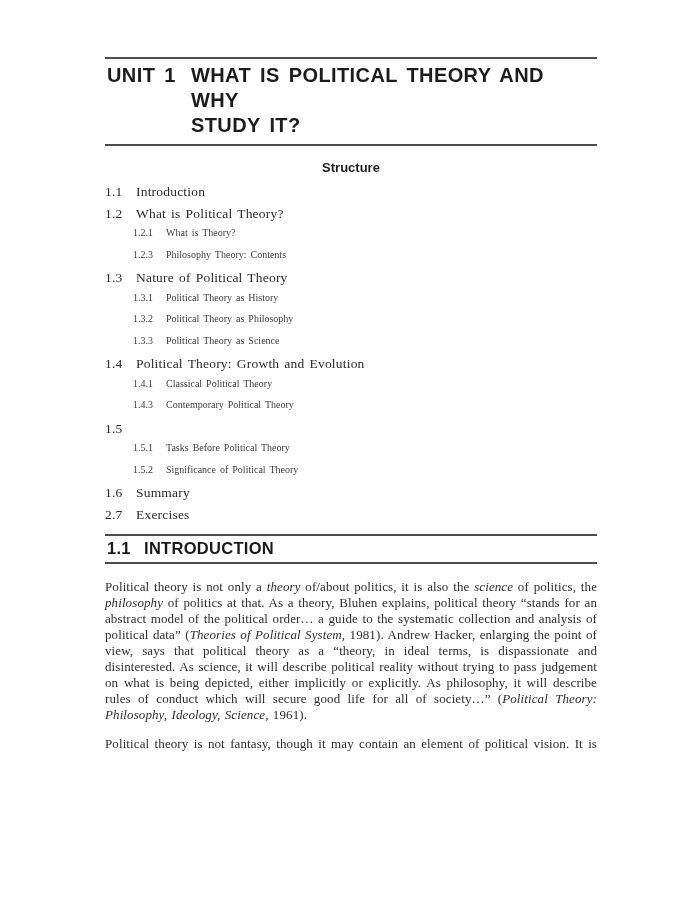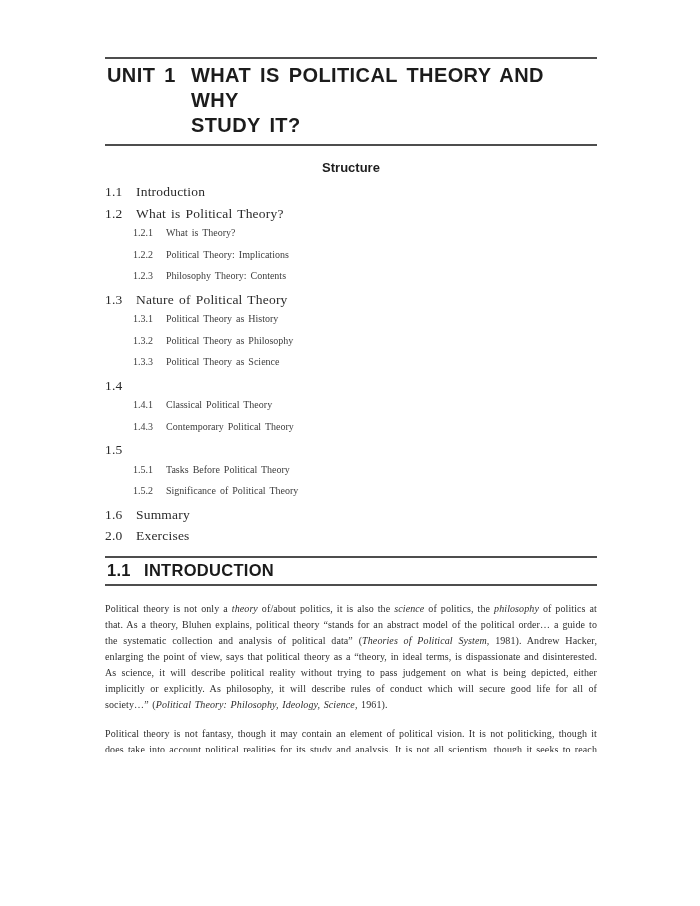--- a/index.html
+++ b/index.html
@@ -72,21 +72,21 @@
     letter-spacing: 0.3px;
     color: #1a1a1a;
     display: flex;
   }
   .section-heading .sec-num { width: 37px; flex: none; }
 
   
   .intro-paragraphs { margin-top: 15px; }
   .body-para {
     margin: 0 0 13px 0;
-    font-size: 10px;
+    font-size: 13px;
     line-height: 16px;
     text-align: justify;
     letter-spacing: 0.1px;
     word-spacing: 1px;
     color: #2e2e2e;
   }
   .body-para .it { font-style: italic; }
 
   
   .page-number {
@@ -123,24 +123,20 @@
         </div>
         <div class="toc-row lvl1">
           <span class="toc-num">1.2</span>
           <span class="toc-label">What is Political Theory?</span>
         </div>
         <div class="toc-row lvl2">
           <span class="toc-num">1.2.1</span>
           <span class="toc-label">What is Theory?</span>
         </div>
         <div class="toc-row lvl2">
-          <span class="toc-num">1.2.2</span>
-          <span class="toc-label">Political Theory: Implications</span>
-        </div>
-        <div class="toc-row lvl2">
           <span class="toc-num">1.2.3</span>
           <span class="toc-label">Philosophy Theory: Contents</span>
         </div>
         <div class="toc-row lvl1">
           <span class="toc-num">1.3</span>
           <span class="toc-label">Nature of Political Theory</span>
         </div>
         <div class="toc-row lvl2">
           <span class="toc-num">1.3.1</span>
           <span class="toc-label">Political Theory as History</span>
@@ -148,20 +144,21 @@
         <div class="toc-row lvl2">
           <span class="toc-num">1.3.2</span>
           <span class="toc-label">Political Theory as Philosophy</span>
         </div>
         <div class="toc-row lvl2">
           <span class="toc-num">1.3.3</span>
           <span class="toc-label">Political Theory as Science</span>
         </div>
         <div class="toc-row lvl1">
           <span class="toc-num">1.4</span>
+          <span class="toc-label">Political Theory: Growth and Evolution</span>
         </div>
         <div class="toc-row lvl2">
           <span class="toc-num">1.4.1</span>
           <span class="toc-label">Classical Political Theory</span>
         </div>
         <div class="toc-row lvl2">
           <span class="toc-num">1.4.3</span>
           <span class="toc-label">Contemporary Political Theory</span>
         </div>
         <div class="toc-row lvl1">
@@ -173,21 +170,21 @@
         </div>
         <div class="toc-row lvl2">
           <span class="toc-num">1.5.2</span>
           <span class="toc-label">Significance of Political Theory</span>
         </div>
         <div class="toc-row lvl1">
           <span class="toc-num">1.6</span>
           <span class="toc-label">Summary</span>
         </div>
         <div class="toc-row lvl1">
-          <span class="toc-num">2.0</span>
+          <span class="toc-num">2.7</span>
           <span class="toc-label">Exercises</span>
         </div>
       </div>
 
     <div class="section-heading">
       <span class="sec-num">1.1</span>
       <span>INTRODUCTION</span>
     </div>
 
     <div class="intro-paragraphs">

